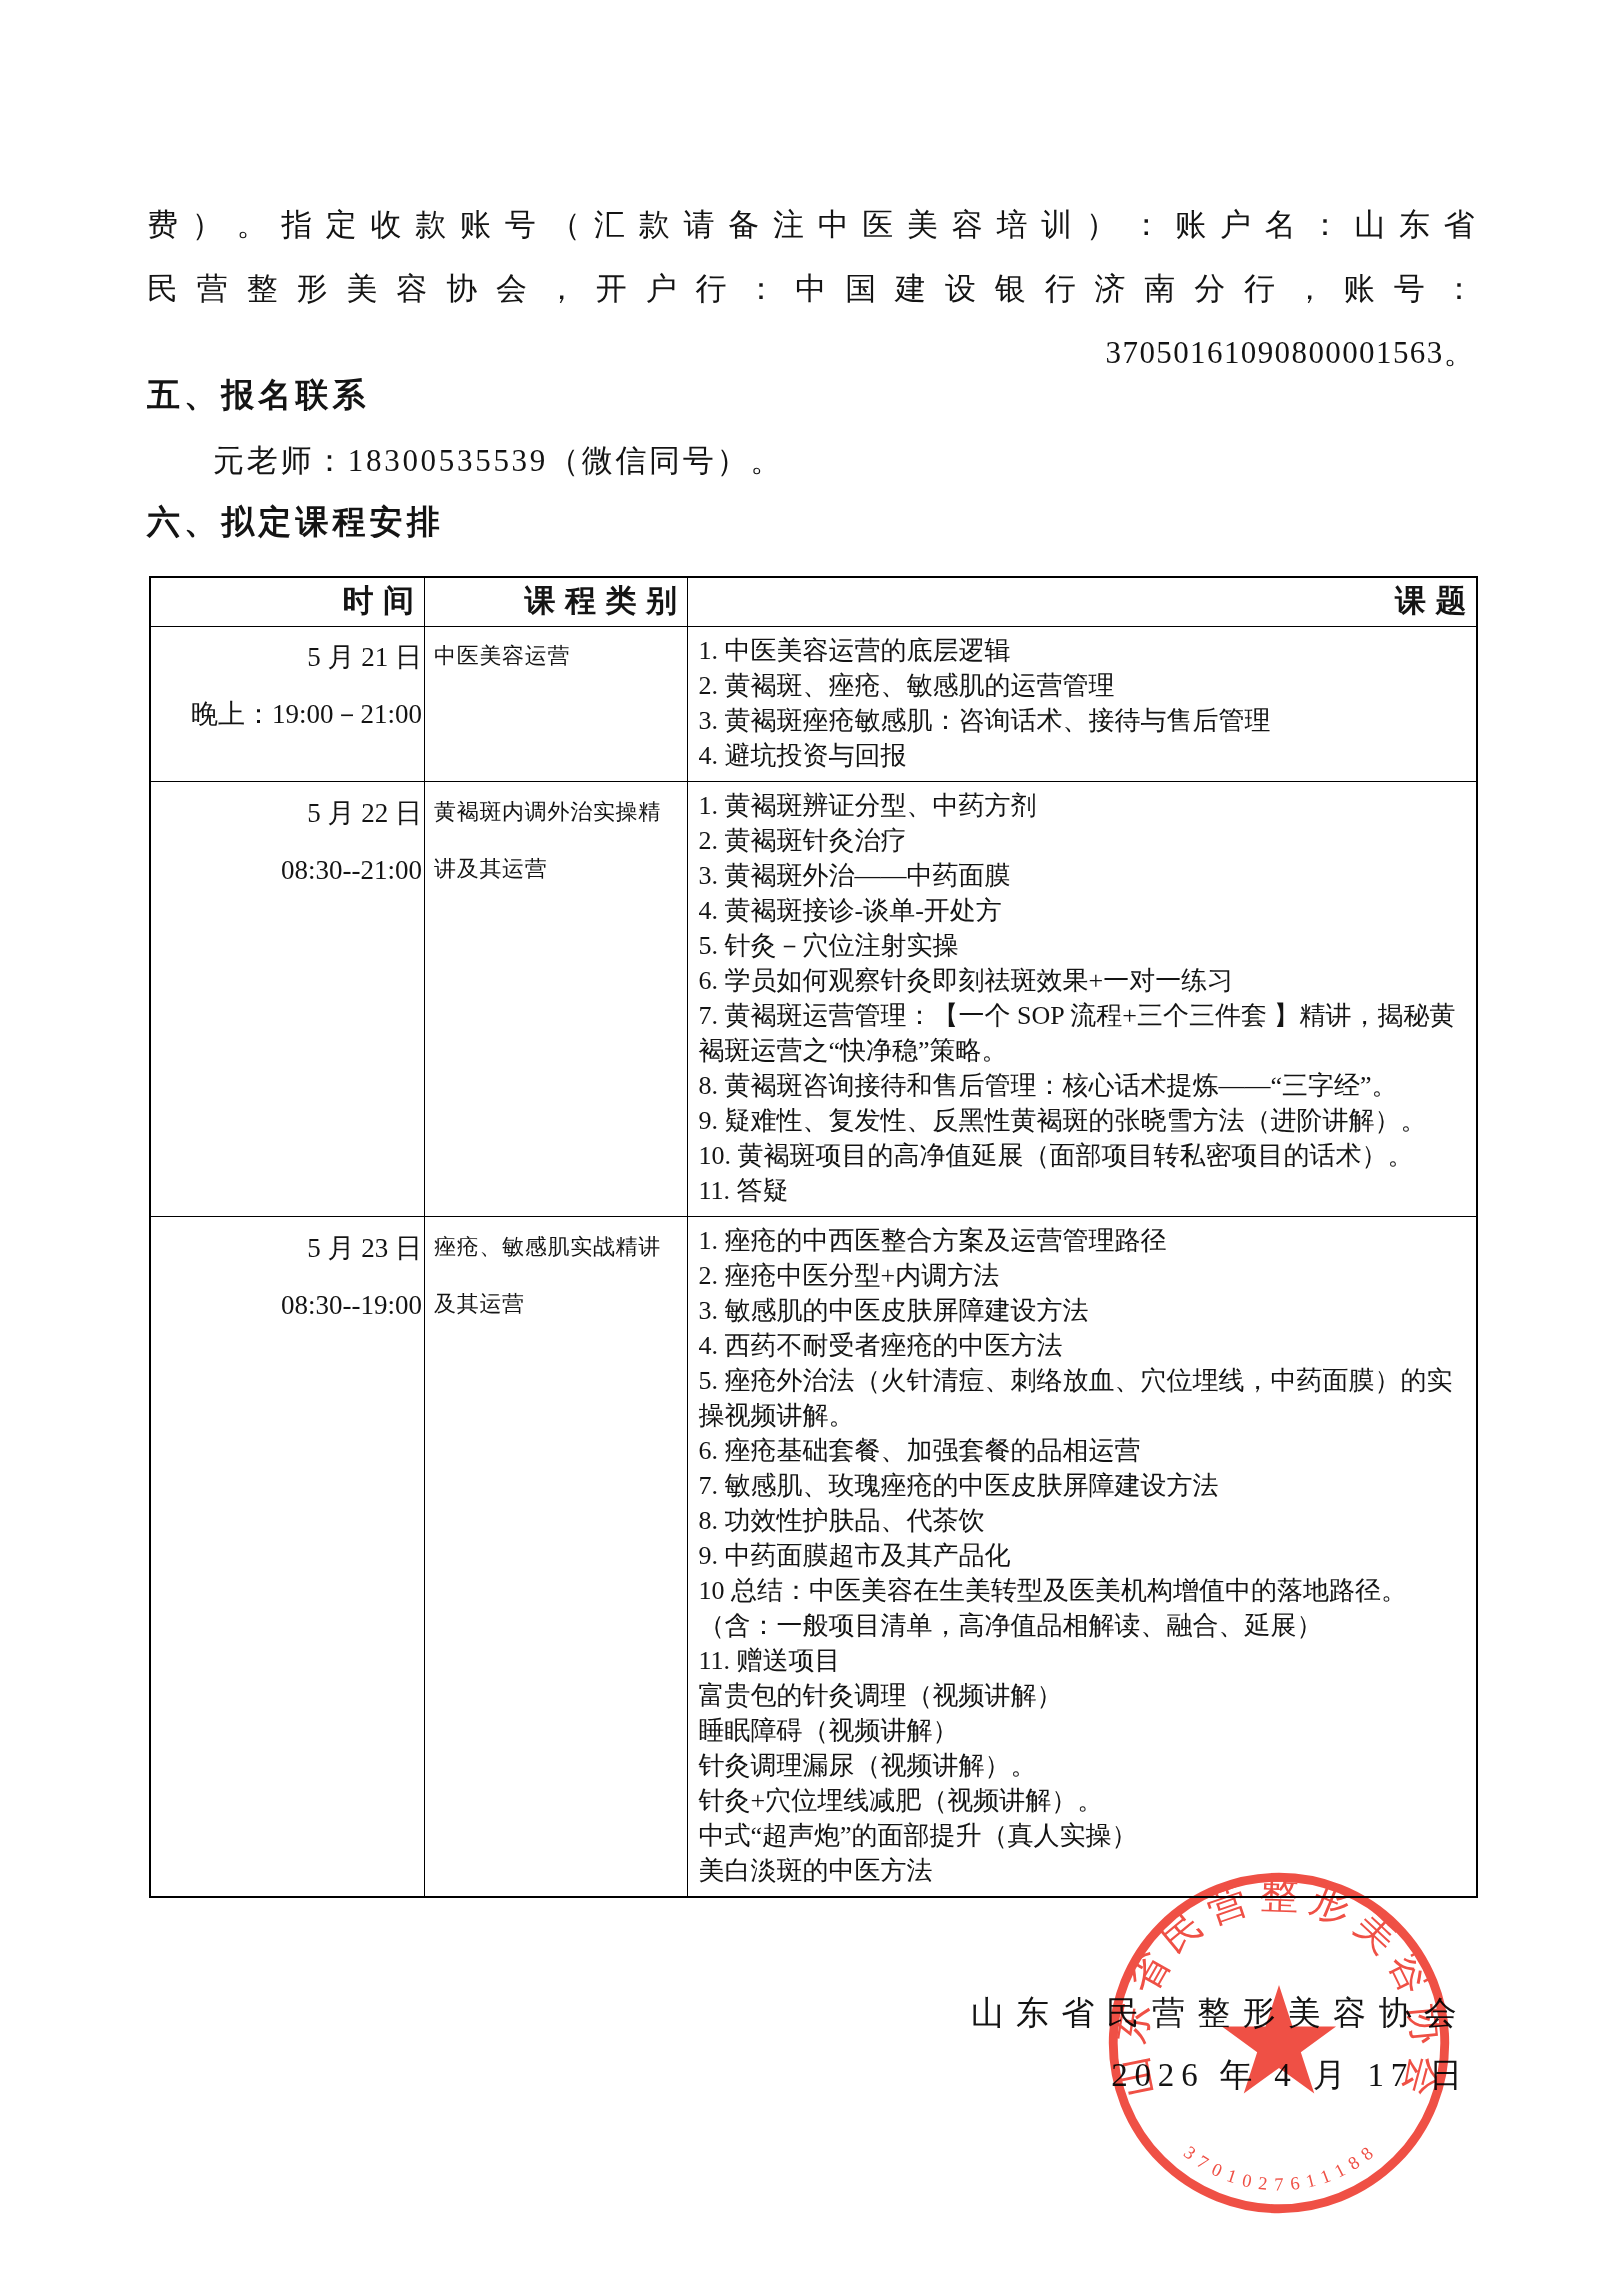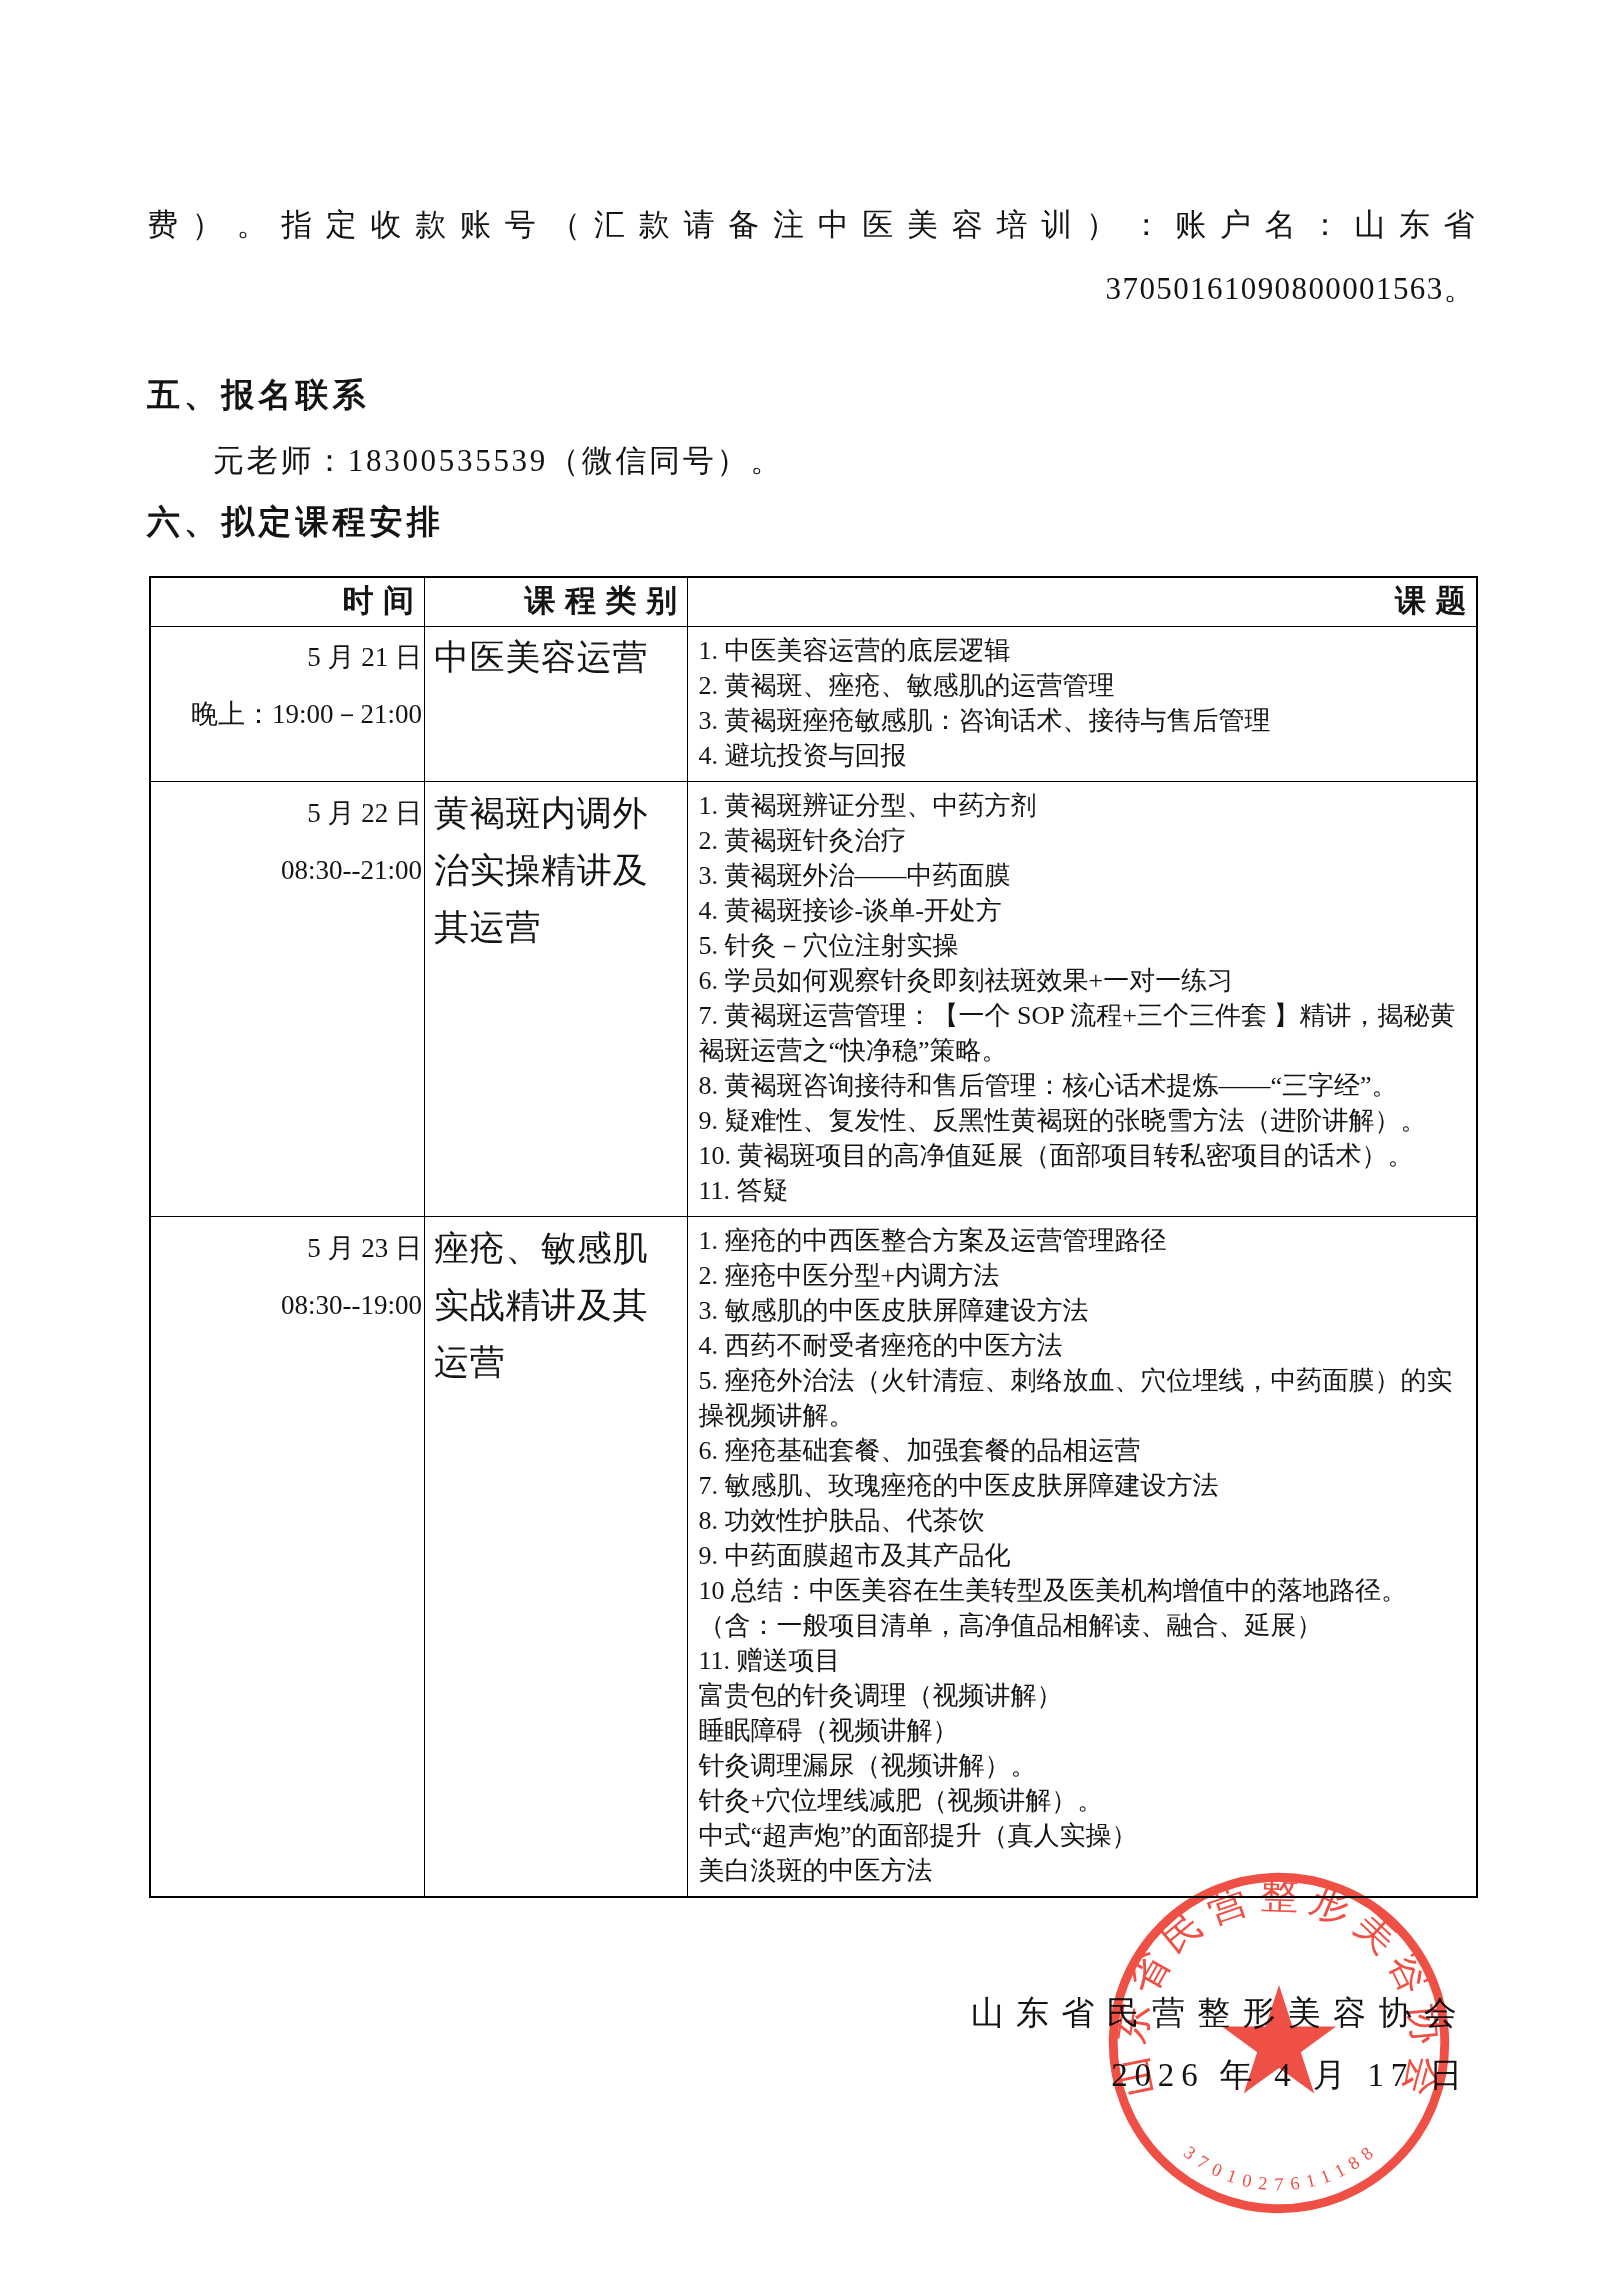--- a/index.html
+++ b/index.html
@@ -29,22 +29,22 @@
 
   
   table.course { position: absolute; left: 149px; top: 576px; width: 1327px;
                  border-collapse: collapse; table-layout: fixed;
                  border: 2px solid #000; }
   table.course th, table.course td { border: 1.4px solid #000; vertical-align: top; }
   table.course { border-bottom-width: 2.7px; }
   th.hdr { font-size: 31px; font-weight: bold; letter-spacing: 9.5px;
            text-align: right; line-height: 34px; padding: 6.1px 0 7.5px 0; }
   td.cell-time { text-align: right; font-size: 27px; line-height: 57px; padding: 2.7px 1.4px 0 1.4px; }
-  td.cell-category { font-size: 35px; line-height: 57px; padding: 2.7px 6.8px 0 9.5px;
-                     letter-spacing: 0.7px; }
+  td.cell-category { font-size: 22px; line-height: 57px; padding: 2.7px 6.8px 0 9.5px;
+                     letter-spacing: 0.7px; font-family: Liberation Mono, monospace; }
   td.cell-topics { padding: 6.1px 8.2px 8.2px 11px; }
   .topic-line { font-size: 26px; line-height: 35px; text-align: left; }
 
   
   .sig-org  { position: absolute; right: 154px; top: 1991px; font-size: 33px;
               letter-spacing: 12.3px; line-height: 44px; white-space: nowrap; }
   .sig-date { position: absolute; right: 154px; top: 2053px; font-size: 33px;
               letter-spacing: 6.8px; line-height: 44px; white-space: nowrap; }
 
   
@@ -52,20 +52,21 @@
            mix-blend-mode: multiply; opacity: 0.93; }
   .stamp text { font-family: "Liberation Serif", "DejaVu Serif", serif; }
 </style>
 </head>
 <body>
 
 <div class="page">
 
   <div class="intro">
     <div class="jline">费）。指定收款账号（汇款请备注中医美容培训）：账户名：山东省</div>
+    <div class="jline">民营整形美容协会，开户行：中国建设银行济南分行，账号：</div>
     <div class="lline">37050161090800001563。</div>
   </div>
 
   <div class="sec-heading reg">五、报名联系</div>
   <div class="contact-line">元老师：18300535539（微信同号）。</div>
 
   <div class="sec-heading sch">六、拟定课程安排</div>
 
   <table class="course">
     <colgroup>

